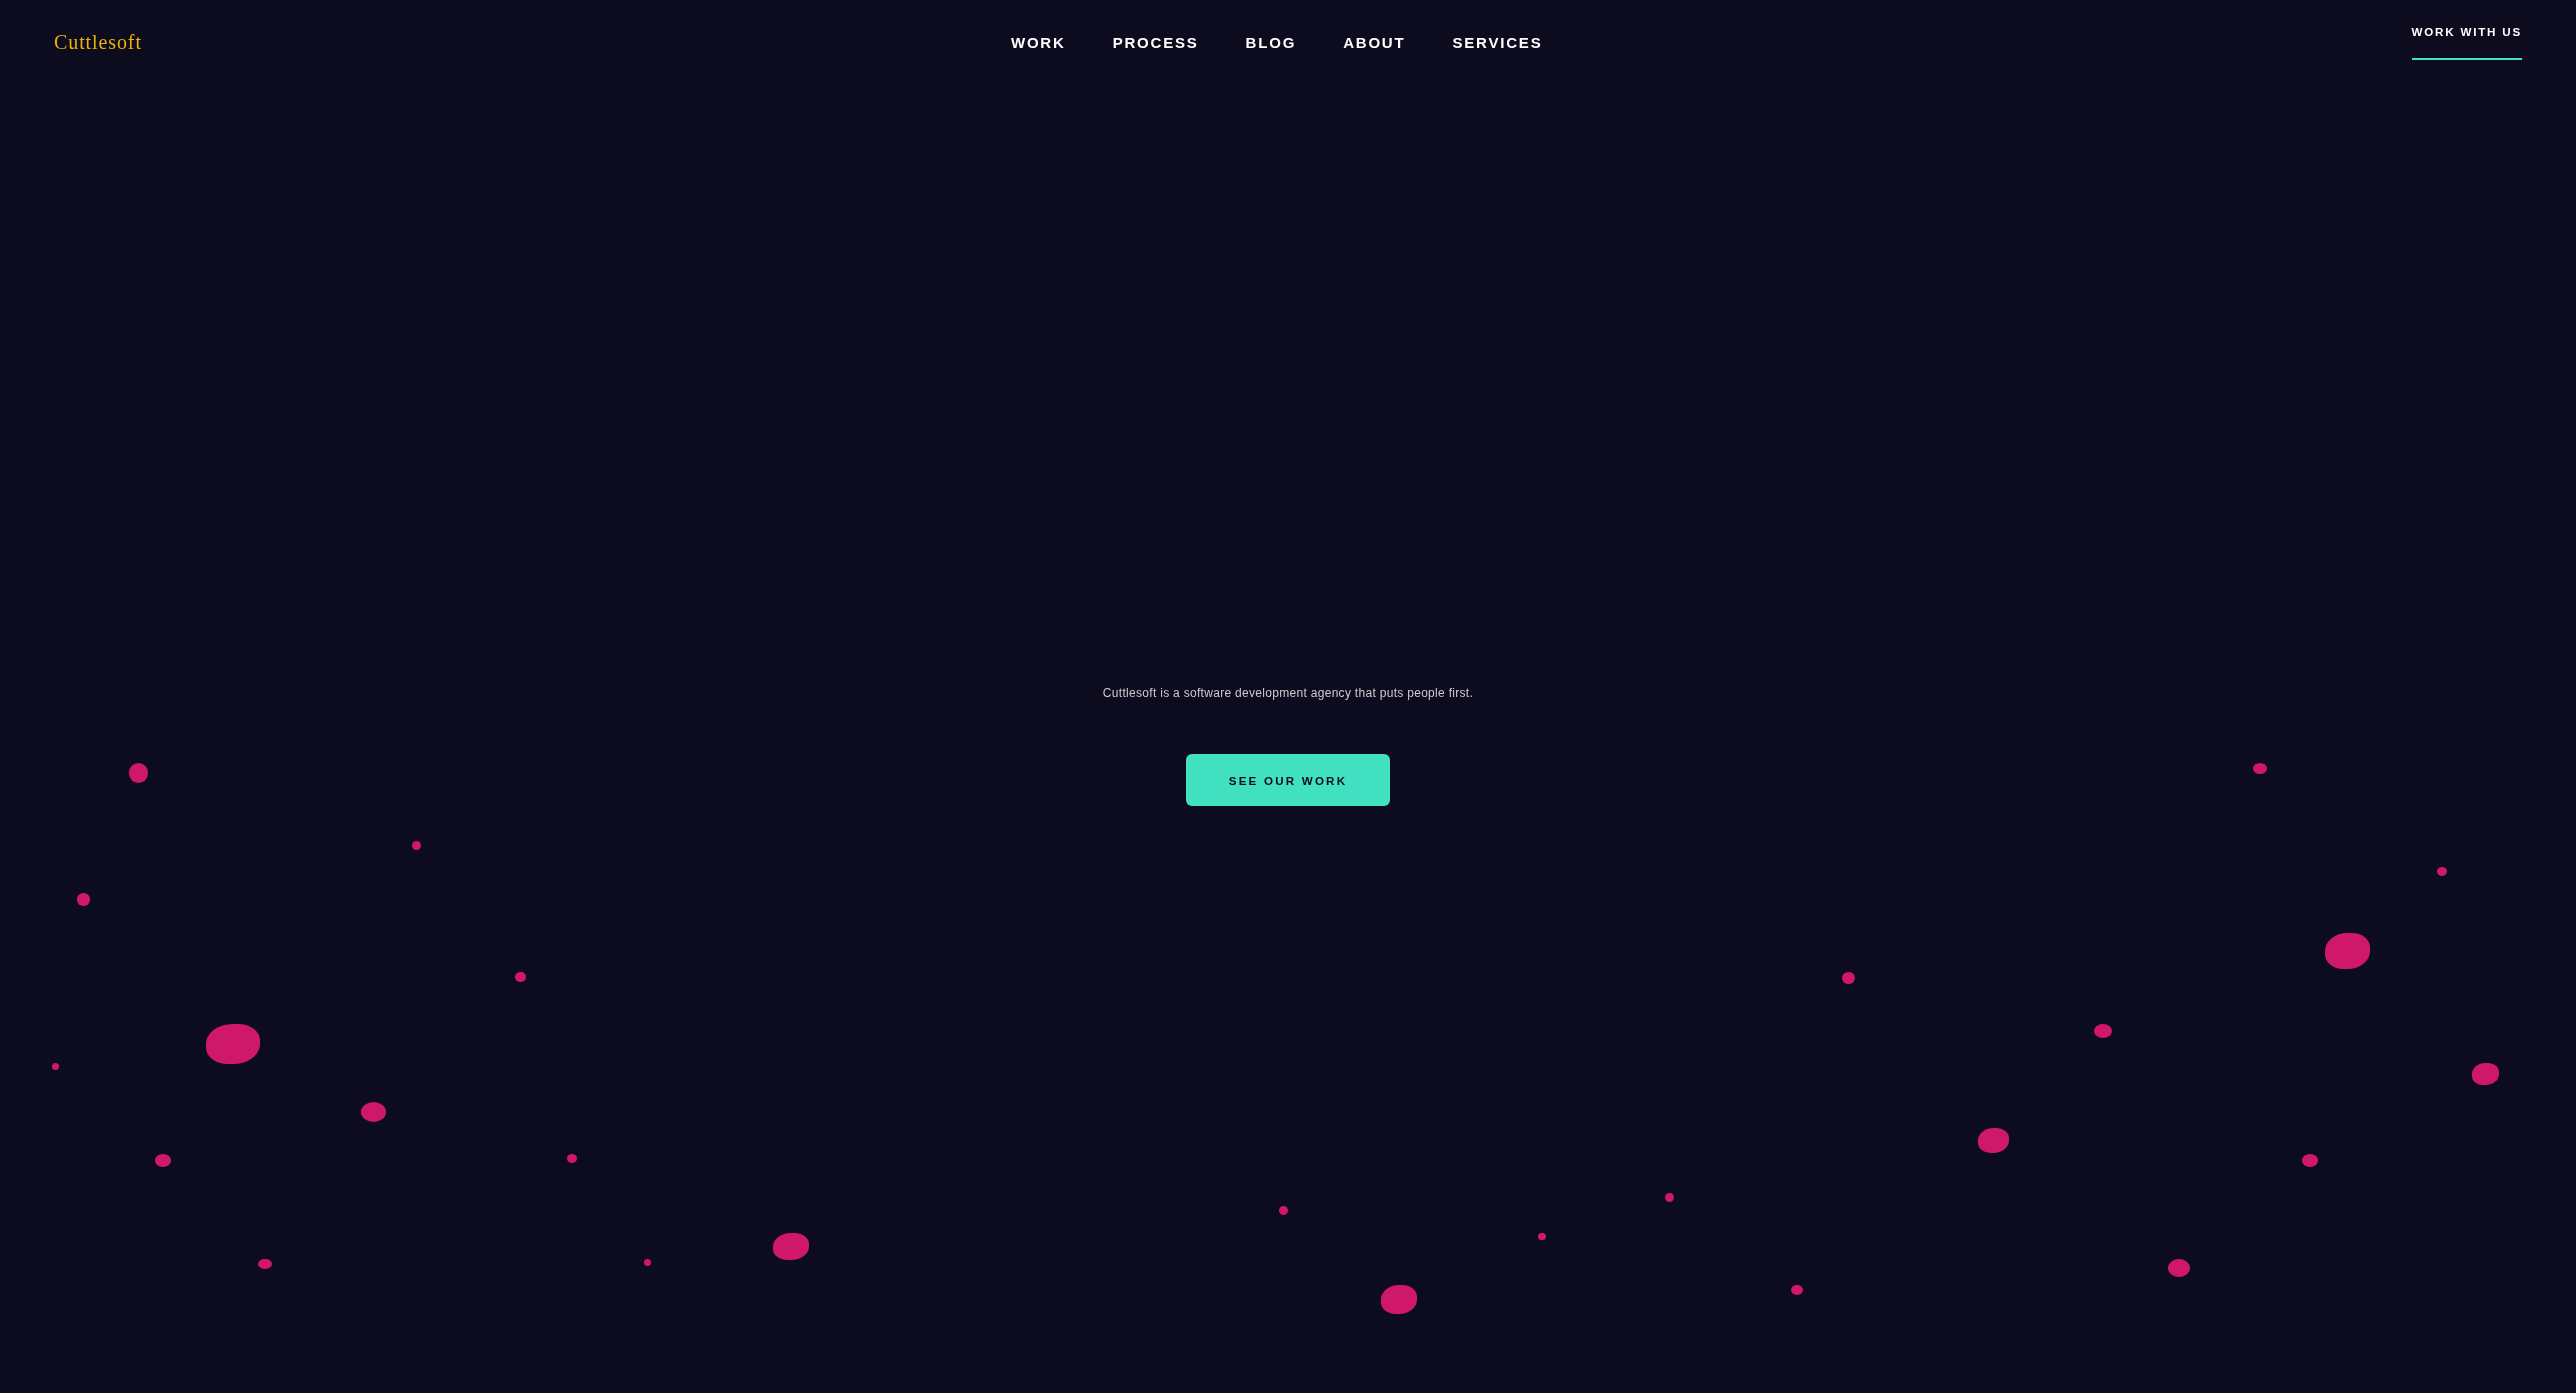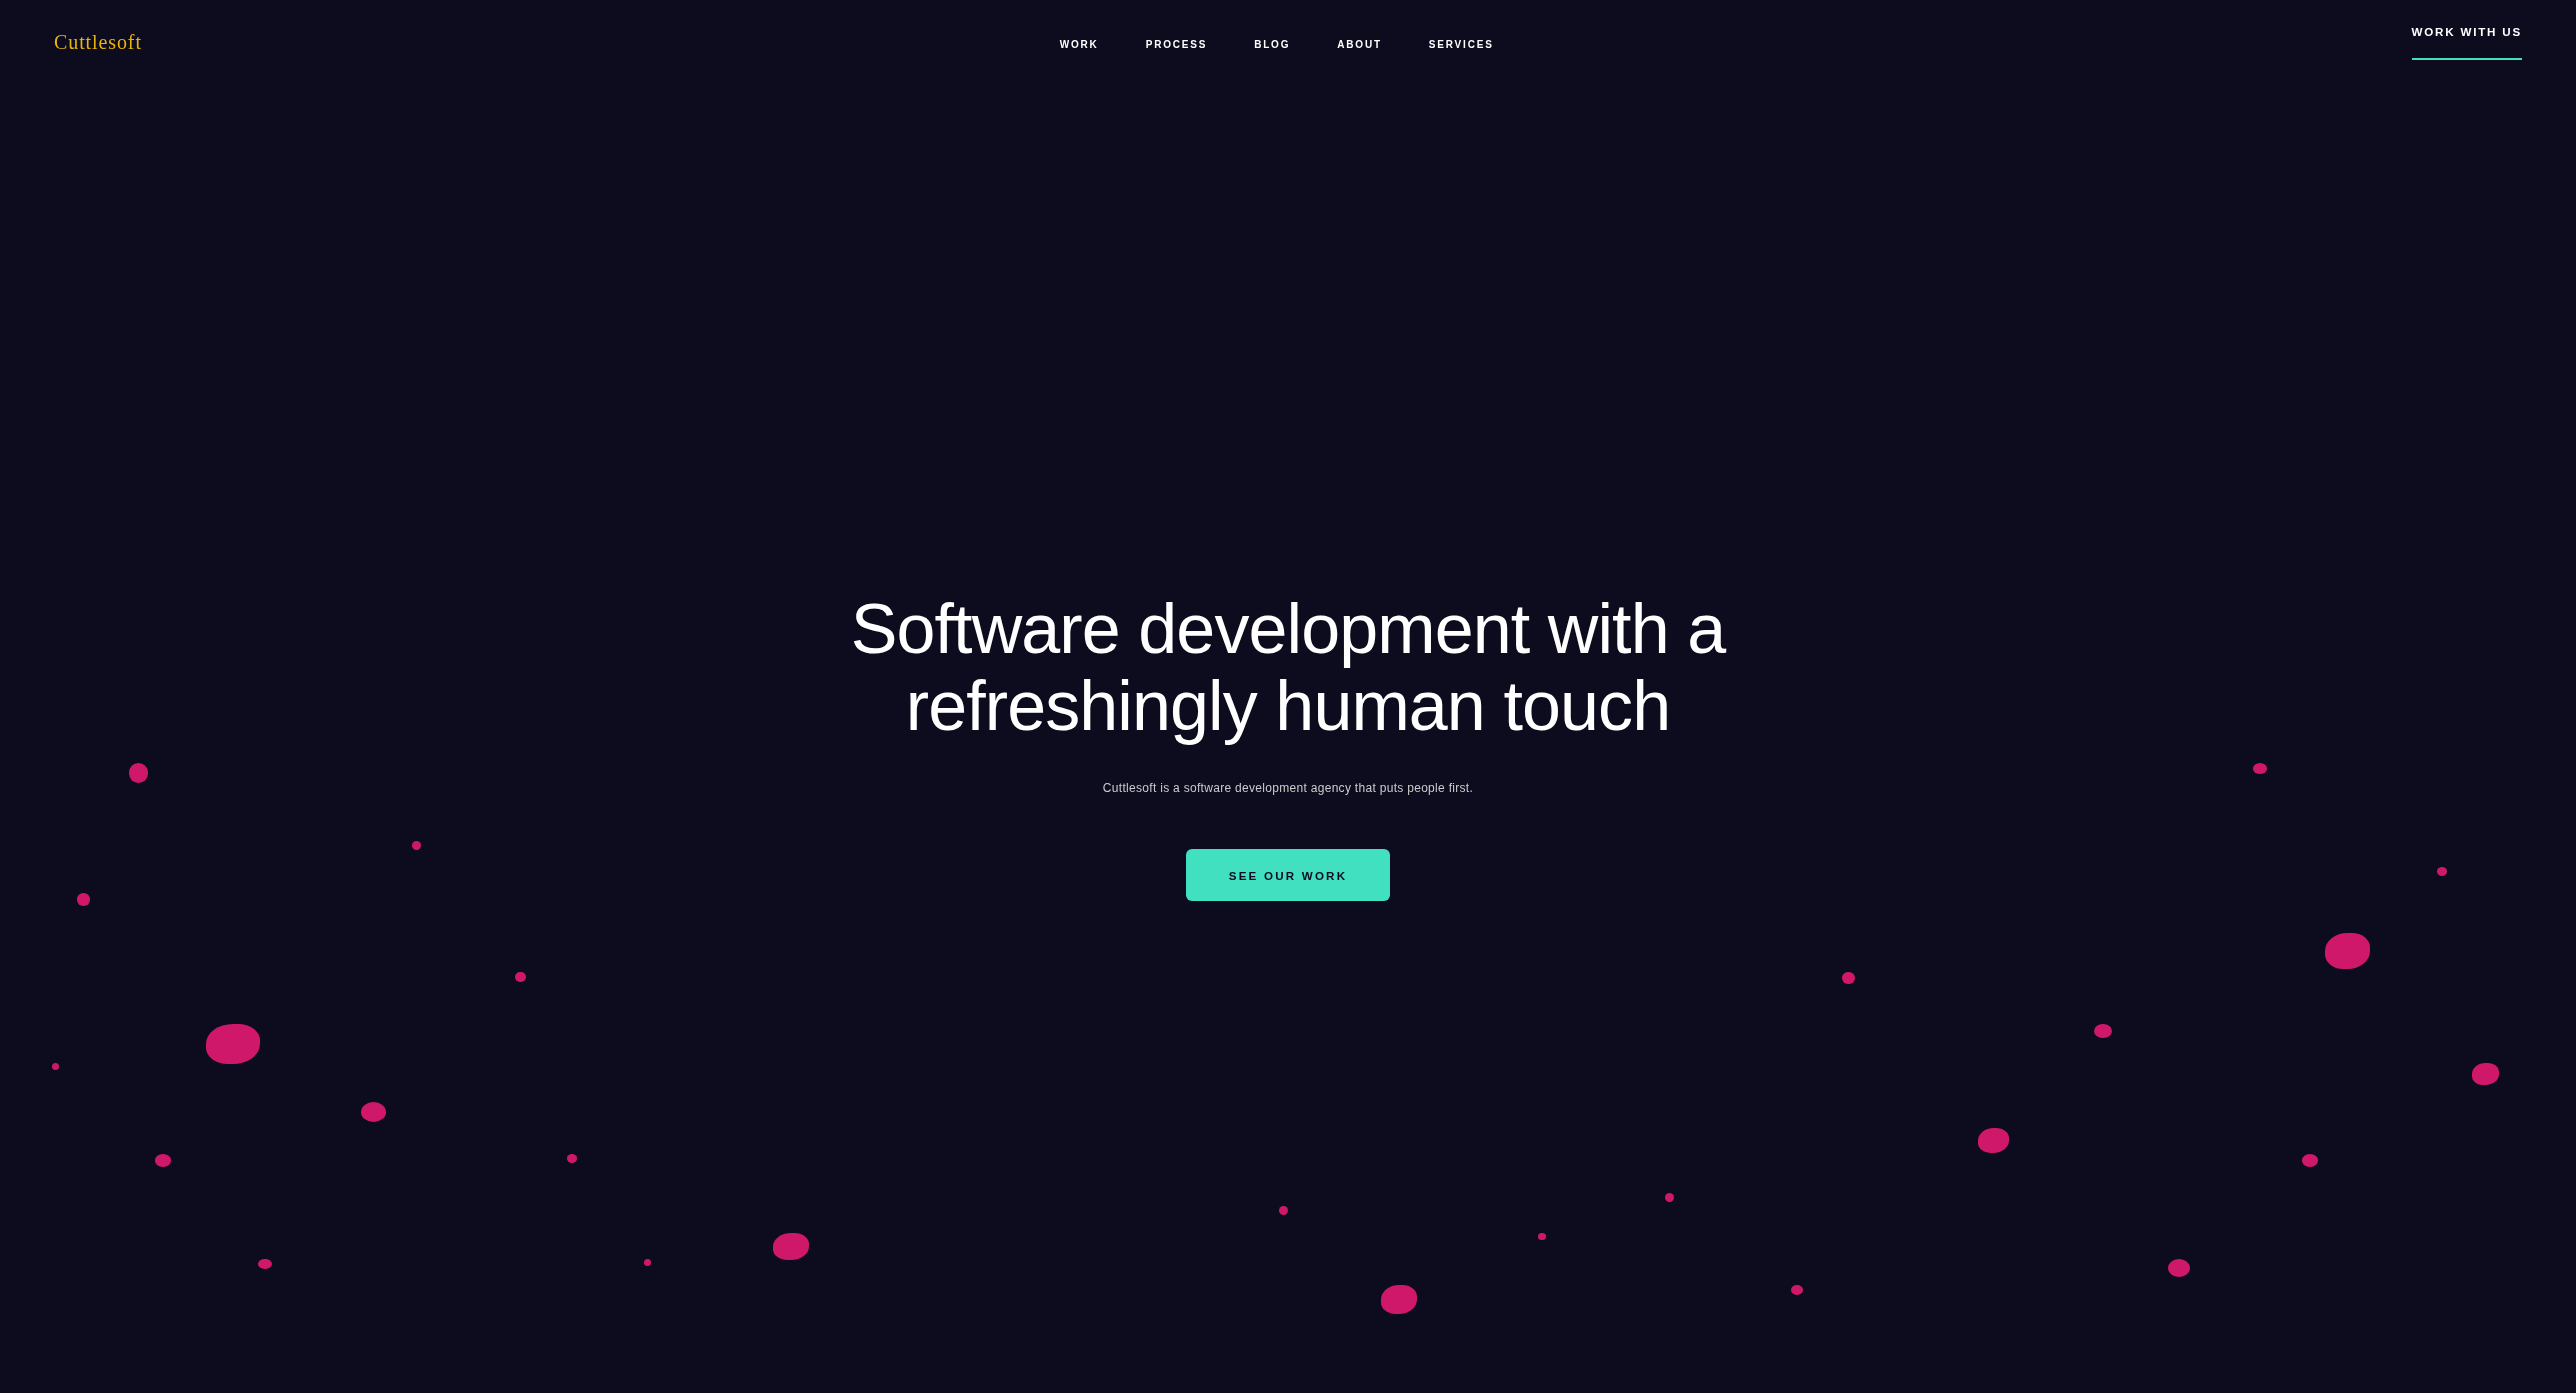--- a/index.html
+++ b/index.html
@@ -36,21 +36,21 @@
     .nav-links {
       display: flex;
       align-items: center;
       gap: 47px;
       list-style: none;
     }
 
     .nav-links li a {
       text-decoration: none;
       color: #ffffff;
-      font-size: 10px;
+      font-size: 15px;
       font-weight: 600;
       letter-spacing: 1.8px;
       text-transform: uppercase;
     }
 
     .nav-work-with-us {
       text-decoration: none;
       color: #ffffff;
       font-size: 11.6px;
       font-weight: 700;
@@ -199,17 +199,16 @@
     <div class="blob blob-19"></div>
     <div class="blob blob-20"></div>
     <div class="blob blob-21"></div>
     <div class="blob blob-22"></div>
     <div class="blob blob-23"></div>
     <div class="blob blob-24"></div>
     <div class="blob blob-25"></div>
     <div class="blob blob-26"></div>
   </div>
 
-  <h1 class="hero-title">Software development with a refreshingly human touch</h1>
   <p class="hero-subtitle">Cuttlesoft is a software development agency that puts people first.</p>
   <button class="cta-button">SEE OUR WORK</button>
 </section>
 
 
 </body></html>

